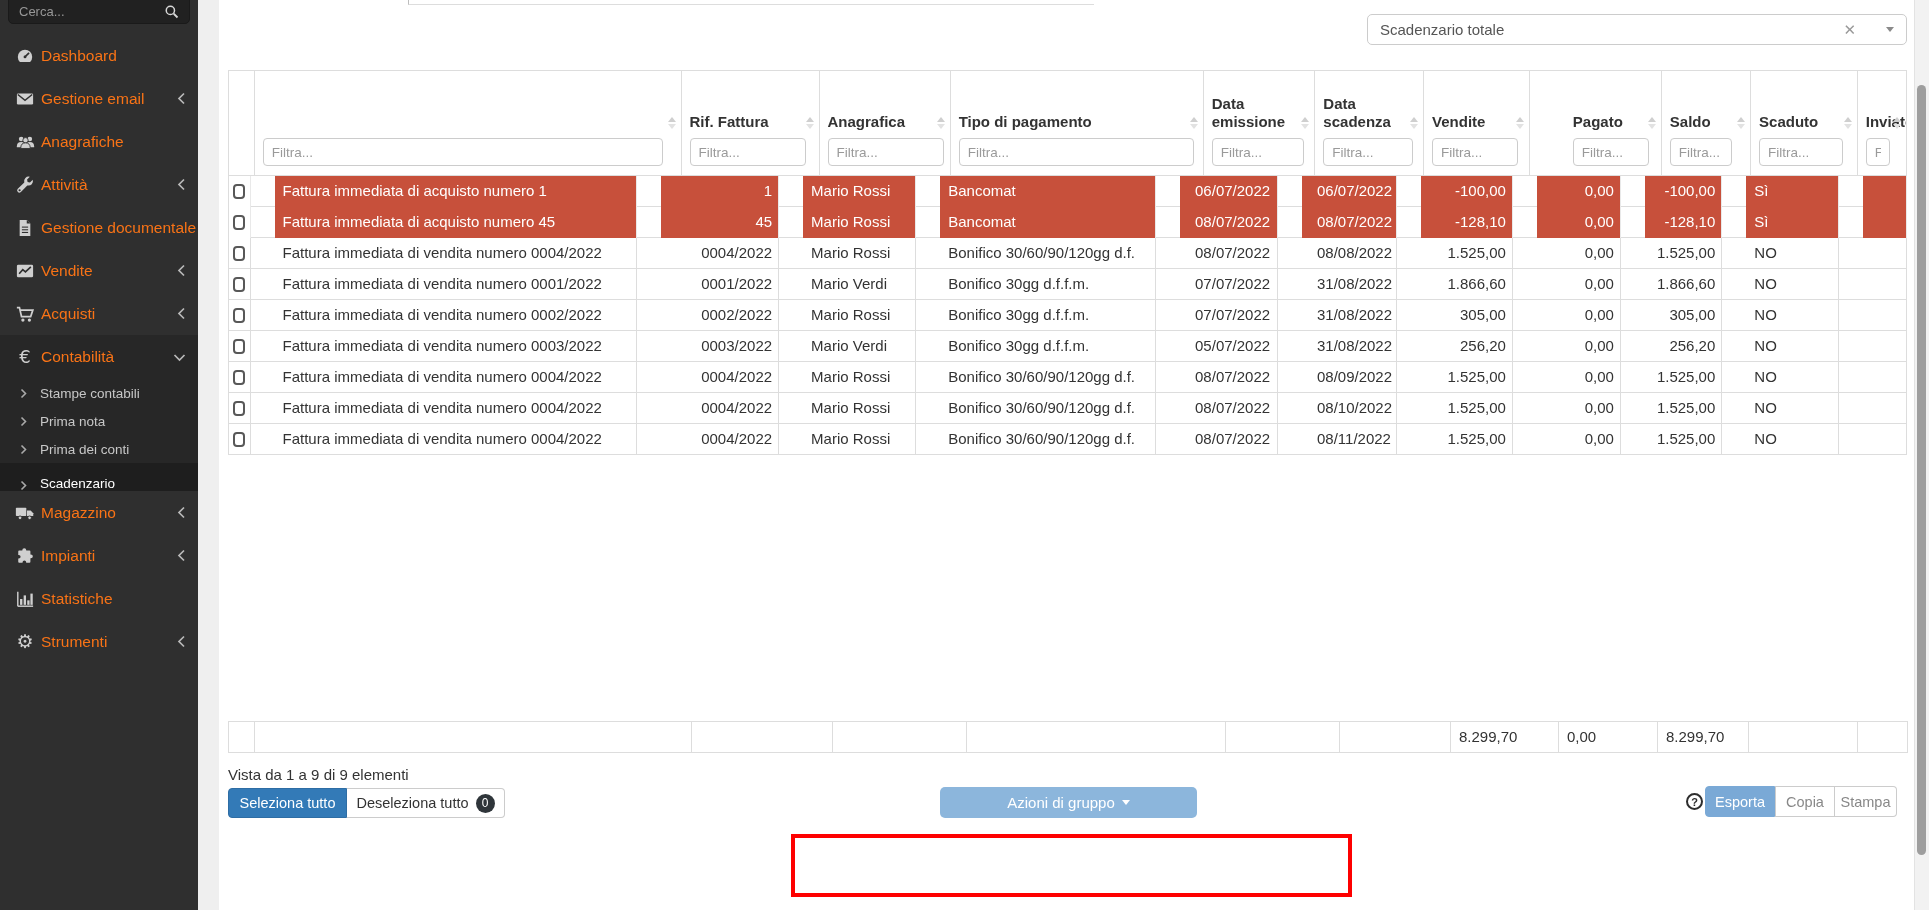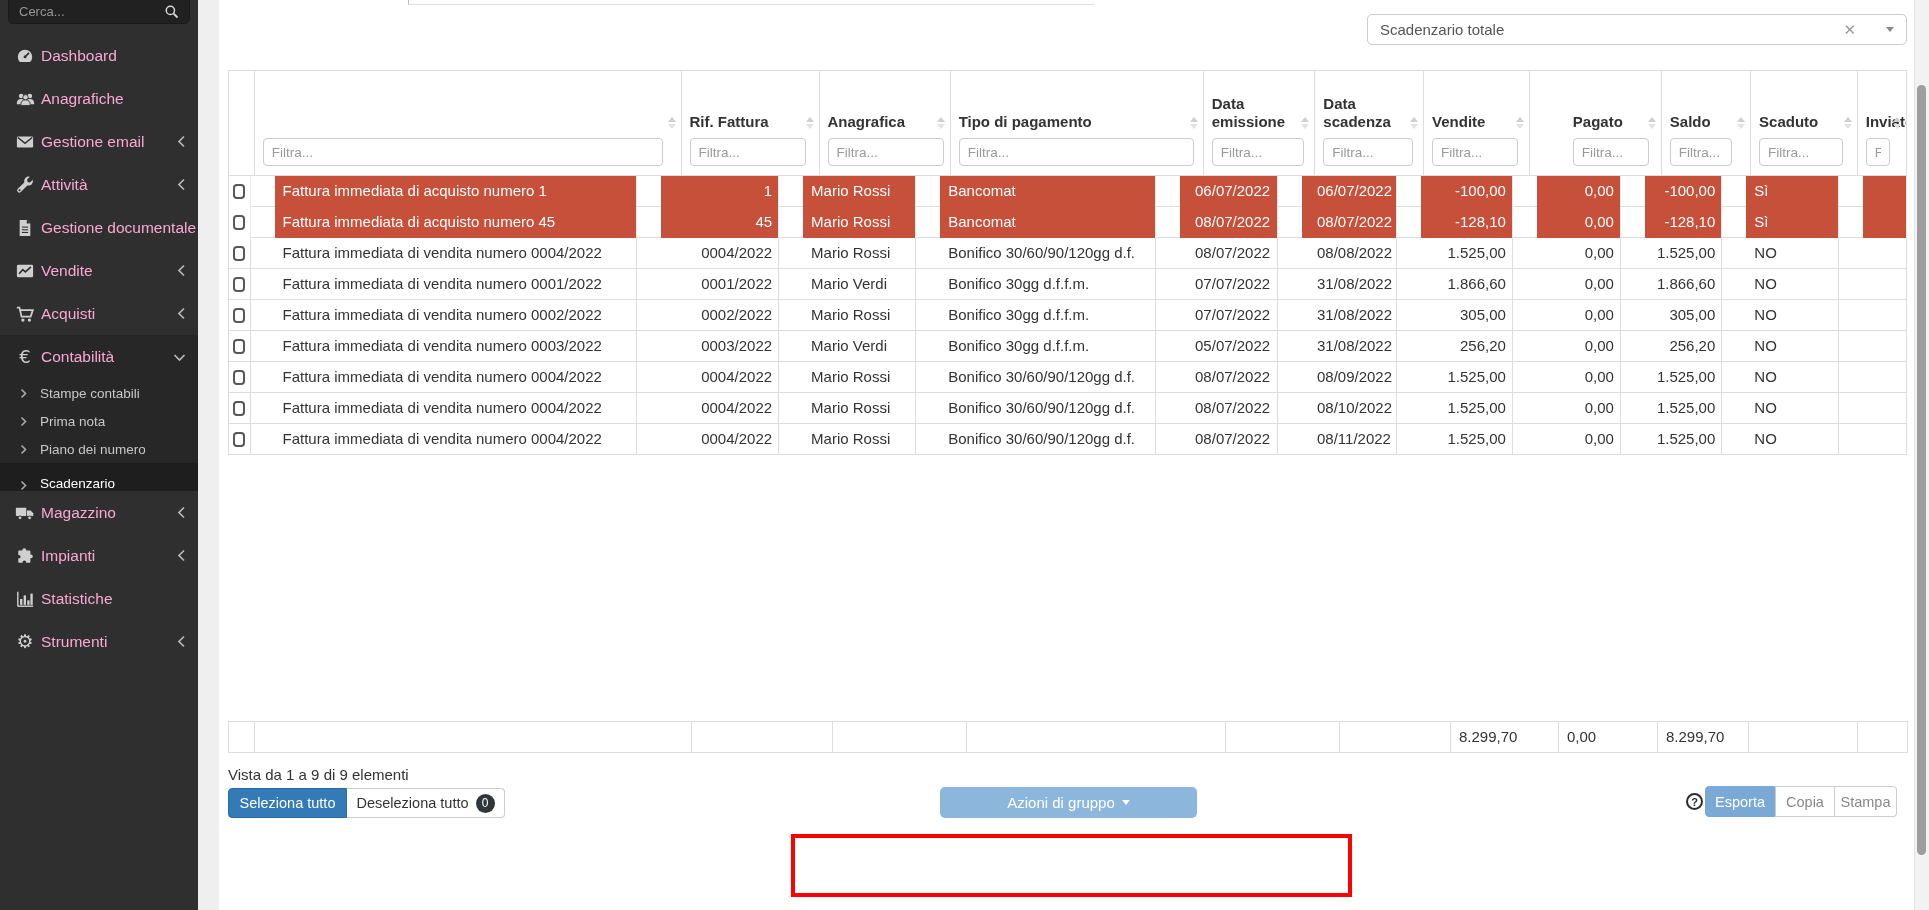--- a/index.html
+++ b/index.html
@@ -8,21 +8,21 @@
   
   #sidebar{position:absolute;left:0;top:0;width:198px;height:910px;background:#2f2f2f;}
   #side-gutter{position:absolute;left:198px;top:0;width:21px;height:910px;background:#efefef;}
   .search-box{position:absolute;left:8px;top:-8px;width:182px;height:32px;background:#212121;
               border:1px solid #1a1a1a;border-radius:5px;box-sizing:border-box;
               display:flex;align-items:center;padding:6px 10px 0 10px;}
   .search-box .ph{color:#979797;font-size:13px;flex:1;}
   .nav{position:absolute;left:0;top:34px;width:198px;}
   .nav-item{height:43px;display:flex;align-items:center;padding:0 12px 0 14px;cursor:pointer;}
   .nav-item .ic{width:22px;min-width:22px;display:flex;justify-content:center;color:#cfcfcf;}
-  .nav-item .lbl{color:#f9a8d4;font-size:15.5px;margin-left:5px;flex:1;white-space:nowrap;}
+  .nav-item .lbl{color:#f97316;font-size:15.5px;margin-left:5px;flex:1;white-space:nowrap;}
   .nav-item .chev{color:#b9b9b9;display:flex;}
   .nav-section{background:#272727;}
   .nav-section .nav-item{height:44px;}
   .nav-sub{height:28px;display:flex;align-items:center;padding-left:20px;cursor:pointer;}
   .nav-sub .subchev{color:#a9a9a9;display:flex;margin-right:13px;}
   .nav-sub .lbl{color:#c7c7c7;font-size:13.5px;}
   .nav-sub.active{background:#1e1e1e;align-items:flex-end;}
   .nav-sub.active .lbl{color:#fff;}
   .glyph{font-family:"DejaVu Sans",sans-serif;font-size:16px;line-height:1;}
   
@@ -115,44 +115,44 @@
             <svg width="18" height="18" viewBox="0 0 20 20">
               <path fill="currentColor" d="M10,3 A8,8 0 0 0 2,11 a8,8 0 0 0 2.3,5.6 h11.4 A8,8 0 0 0 18,11 A8,8 0 0 0 10,3z"></path>
               <line x1="10" y1="11" x2="14.5" y2="6.5" stroke="#2f2f2f" stroke-width="1.8"></line>
               <circle cx="10" cy="11" r="1.6" fill="#2f2f2f"></circle>
             </svg>
           </span>
           <span class="lbl">Dashboard</span>
         </div>
         <div class="nav-item">
           <span class="ic">
+            <svg width="18" height="18" viewBox="0 0 20 20">
+              <rect x="1" y="4" width="18" height="12" rx="1.4" fill="currentColor"></rect>
+              <polyline points="2,5 10,11.5 18,5" fill="none" stroke="#2f2f2f" stroke-width="1.6"></polyline>
+            </svg>
+          </span>
+          <span class="lbl">Gestione email</span>
+          <span class="chev">
+            <svg width="9" height="13" viewBox="0 0 9 13">
+              <polyline points="7,1.5 2,6.5 7,11.5" fill="none" stroke="currentColor" stroke-width="1.7"></polyline>
+            </svg>
+          </span>
+        </div>
+        <div class="nav-item">
+          <span class="ic">
             <svg width="19" height="18" viewBox="0 0 22 20">
               <circle cx="6" cy="6.5" r="2.7" fill="currentColor"></circle>
               <circle cx="16" cy="6.5" r="2.7" fill="currentColor"></circle>
               <path fill="currentColor" d="M1,15 q0-5 5-5 q5,0 5,5 v1 H1z"></path>
               <path fill="currentColor" d="M11,15 q0-5 5-5 q5,0 5,5 v1 h-10z"></path>
               <circle cx="11" cy="8" r="3.1" fill="currentColor" stroke="#2f2f2f" stroke-width="1"></circle>
               <path fill="currentColor" stroke="#2f2f2f" stroke-width="1" d="M5.5,17 q0-6 5.5-6 q5.5,0 5.5,6 v0.5 h-11z"></path>
             </svg>
           </span>
           <span class="lbl">Anagrafiche</span>
-        </div>
-        <div class="nav-item">
-          <span class="ic">
-            <svg width="18" height="18" viewBox="0 0 20 20">
-              <rect x="1" y="4" width="18" height="12" rx="1.4" fill="currentColor"></rect>
-              <polyline points="2,5 10,11.5 18,5" fill="none" stroke="#2f2f2f" stroke-width="1.6"></polyline>
-            </svg>
-          </span>
-          <span class="lbl">Gestione email</span>
-          <span class="chev">
-            <svg width="9" height="13" viewBox="0 0 9 13">
-              <polyline points="7,1.5 2,6.5 7,11.5" fill="none" stroke="currentColor" stroke-width="1.7"></polyline>
-            </svg>
-          </span>
         </div>
         <div class="nav-item">
           <span class="ic">
             <svg width="18" height="18" viewBox="0 0 20 20">
               <path fill="currentColor" d="M18.6,4.1 l-3.1,3.1 -2.6-0.6 -0.6-2.6 3.1-3.1 a5,5 0 0 0 -6.2,6.2 L2,14.3 a2.4,2.4 0 0 0 3.4,3.4 L12.6,10.5 a5,5 0 0 0 6-6.4z M4,17 a1.2,1.2 0 1 1 0-2.4 a1.2,1.2 0 0 1 0,2.4z"></path>
             </svg>
           </span>
           <span class="lbl">Attività</span>
           <span class="chev">
             <svg width="9" height="13" viewBox="0 0 9 13">
@@ -228,21 +228,21 @@
               </svg>
             </span>
             <span class="lbl">Prima nota</span>
           </div>
           <div class="nav-sub">
             <span class="subchev">
               <svg width="7" height="11" viewBox="0 0 7 11">
                 <polyline points="1.5,1.5 5.5,5.5 1.5,9.5" fill="none" stroke="currentColor" stroke-width="1.6"></polyline>
               </svg>
             </span>
-            <span class="lbl">Piano dei numero</span>
+            <span class="lbl">Prima dei conti</span>
           </div>
           <div class="nav-sub active">
             <span class="subchev">
               <svg width="7" height="11" viewBox="0 0 7 11">
                 <polyline points="1.5,1.5 5.5,5.5 1.5,9.5" fill="none" stroke="currentColor" stroke-width="1.6"></polyline>
               </svg>
             </span>
             <span class="lbl">Scadenzario</span>
           </div>
         </div>

